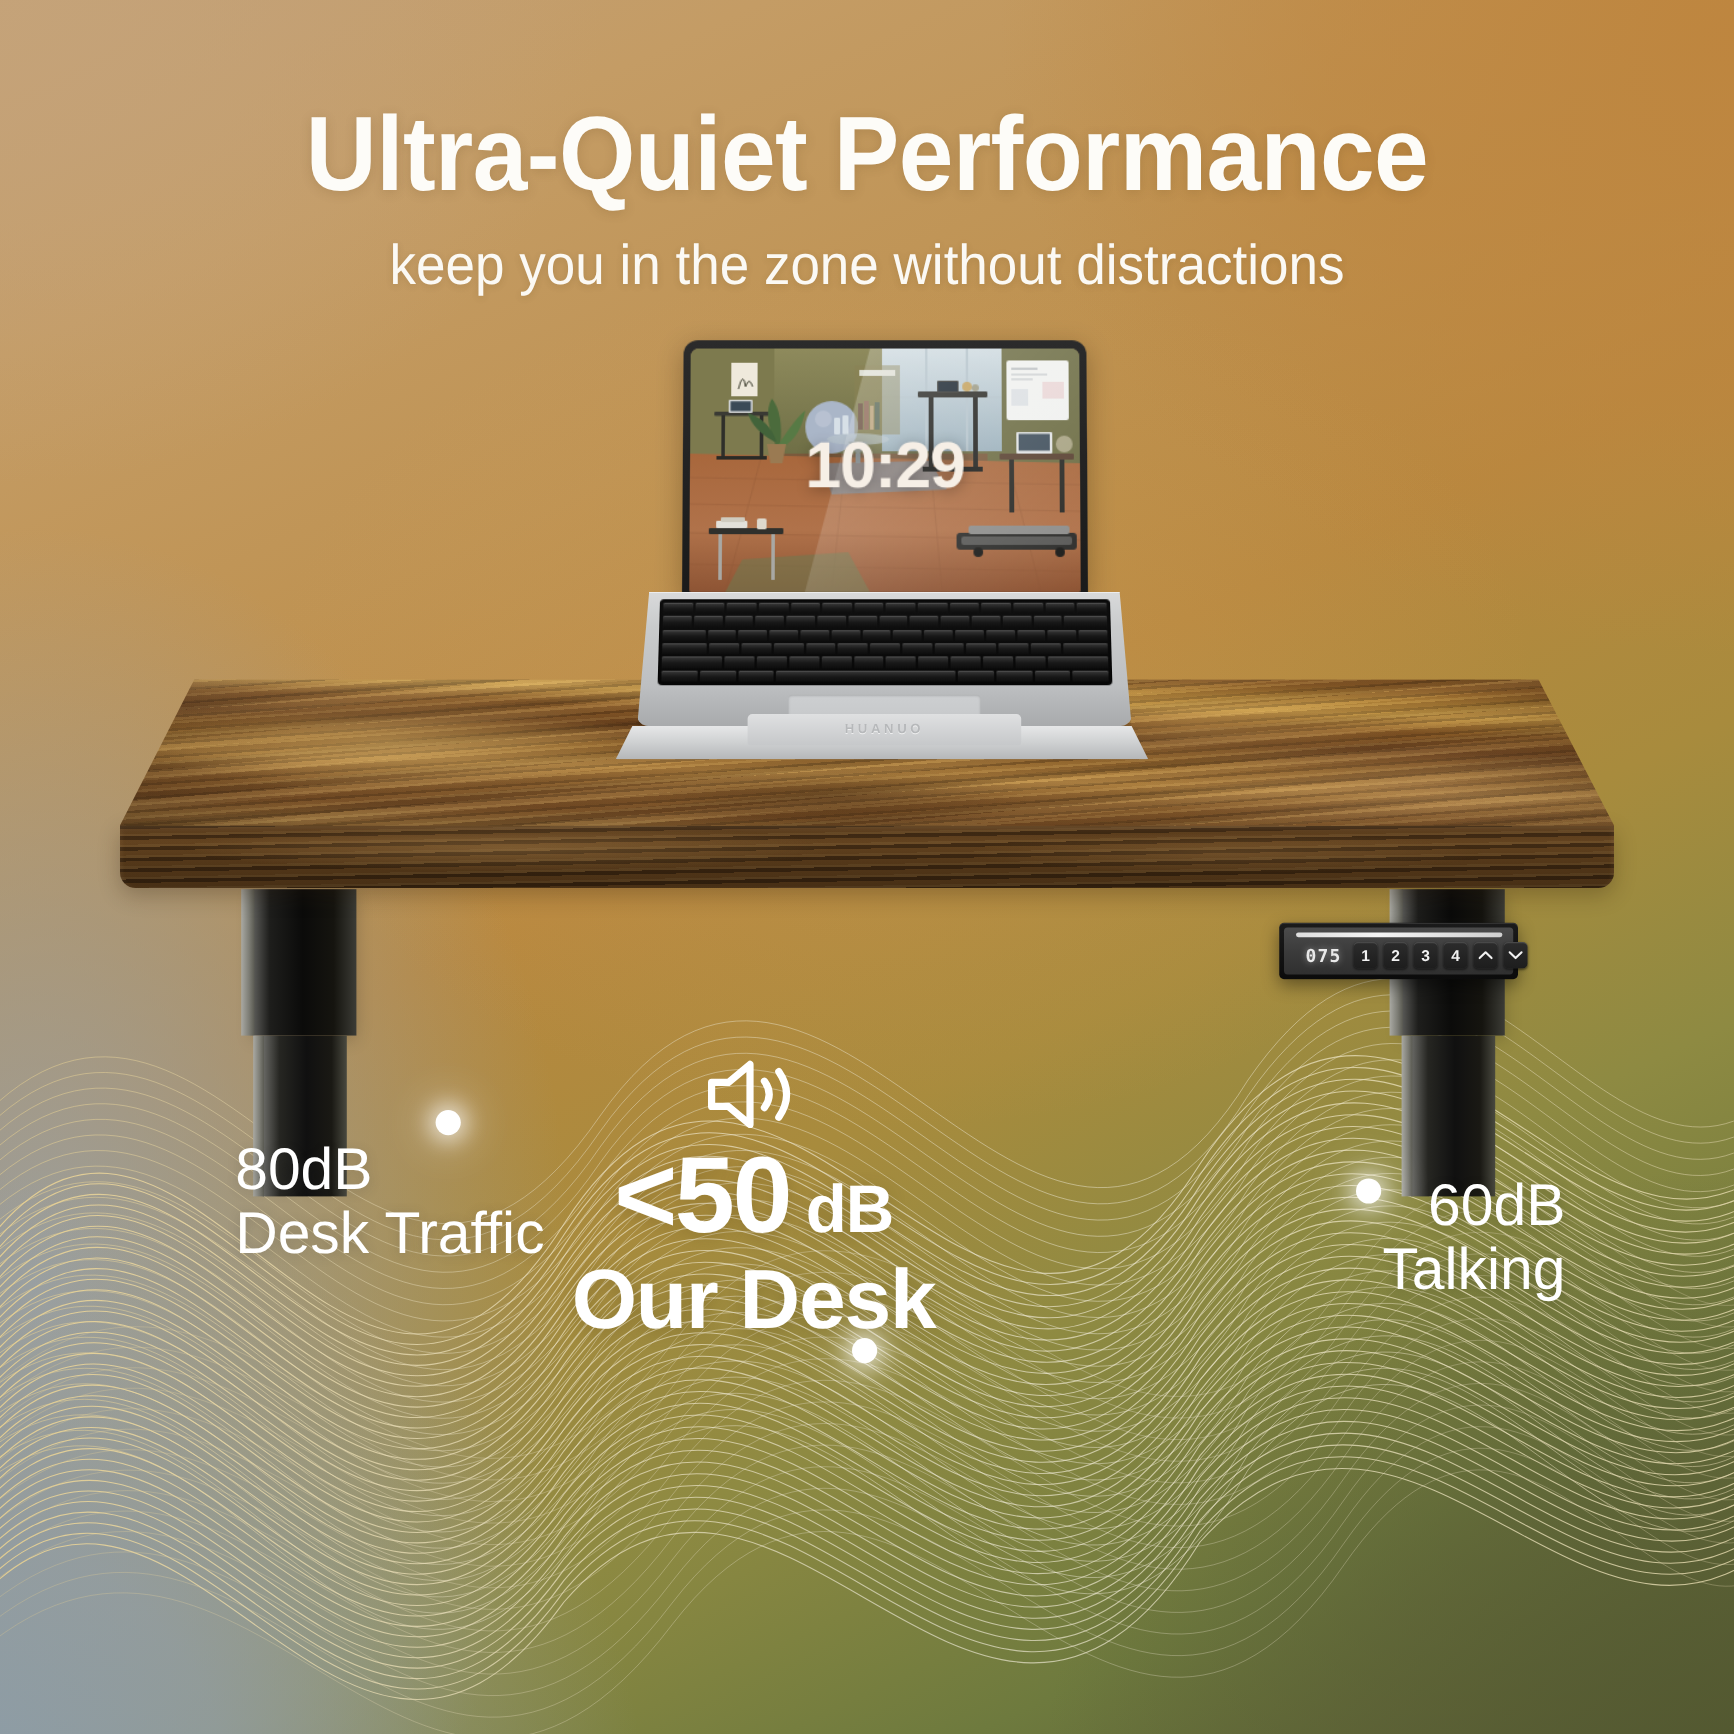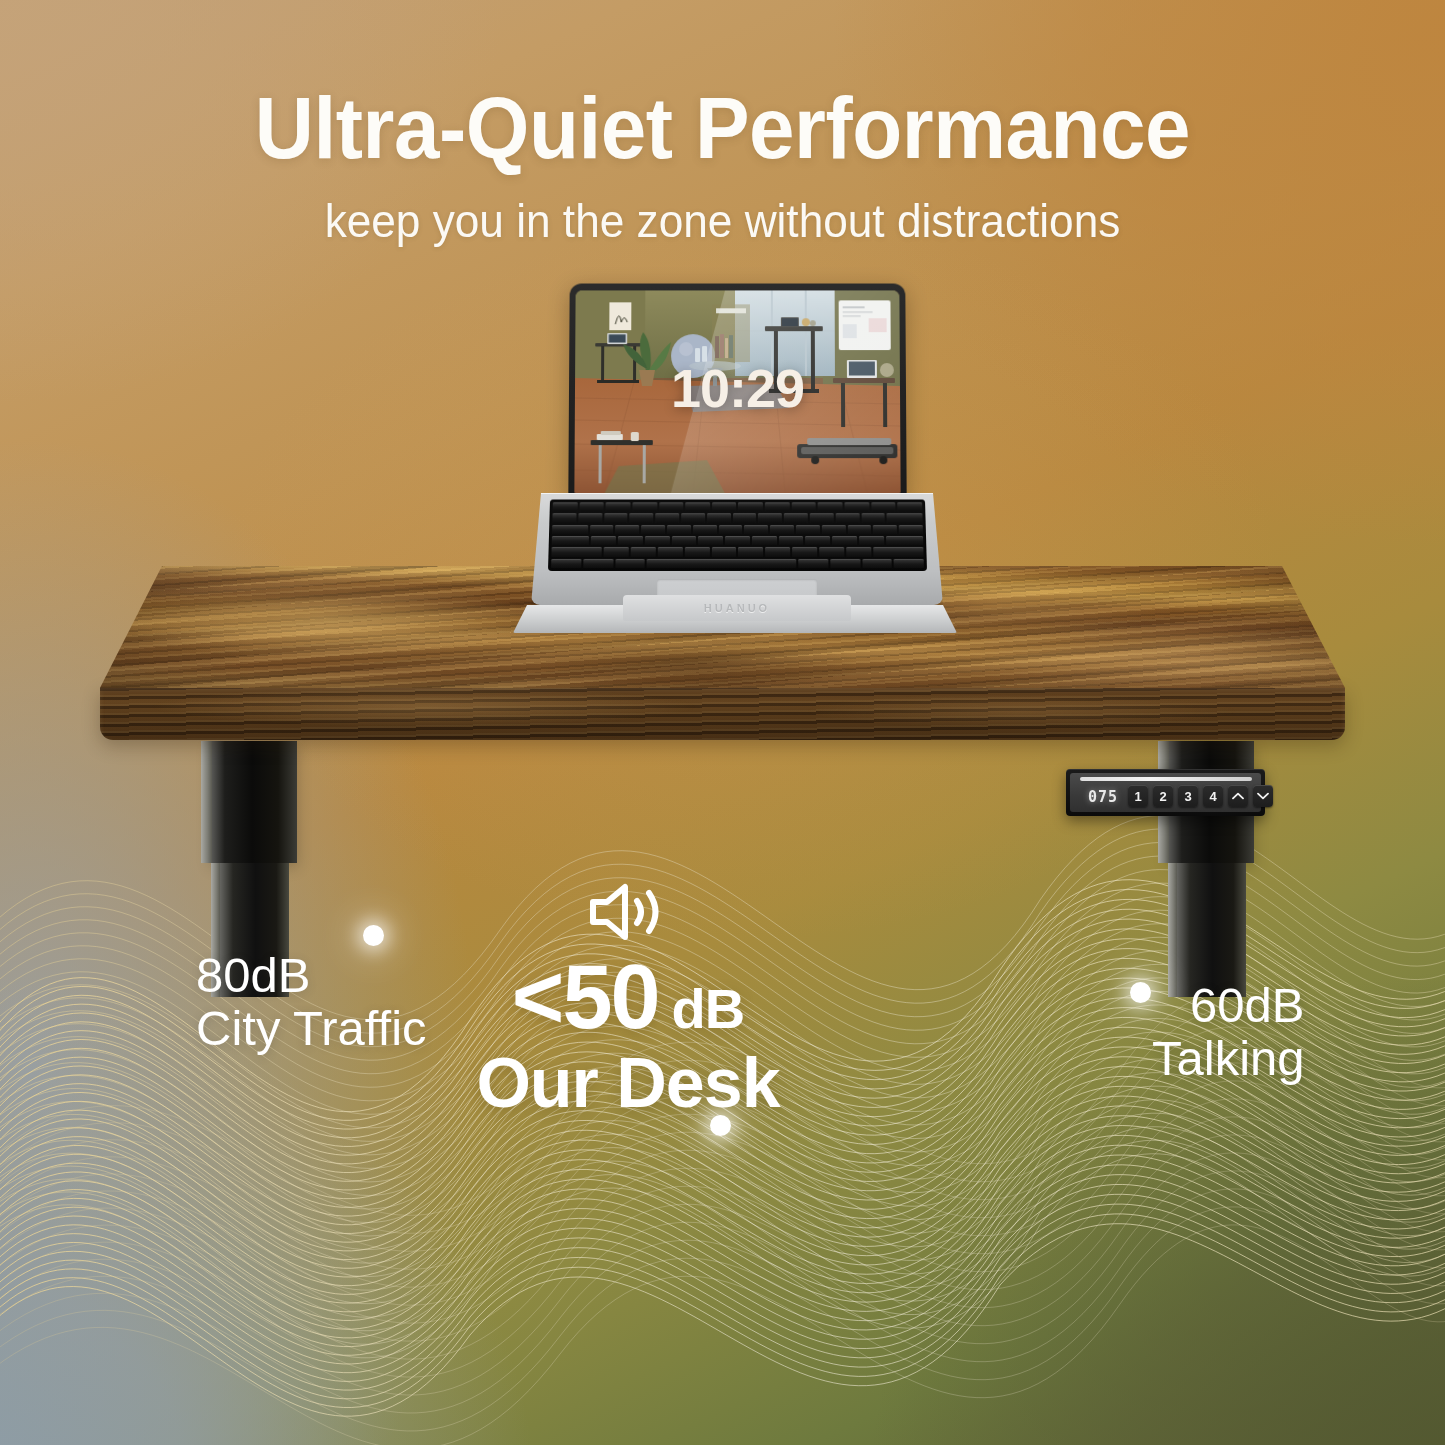--- a/index.html
+++ b/index.html
@@ -694,21 +694,21 @@
       <span class="brand">HUANUO</span>
     </div>
   </div>
 
   <div class="dot d1"></div>
   <div class="dot d2"></div>
   <div class="dot d3"></div>
 
   <div class="callout callout-left">
     <div class="big">80dB</div>
-    <div class="sub">City Traffic</div>
+    <div class="sub">Desk Traffic</div>
   </div>
 
   <div class="callout callout-center">
     <div class="spk">
       <svg width="86" height="64" viewBox="0 0 86 64" xmlns="http://www.w3.org/2000/svg">
         <path d="M8 22 H22 L40 7 V57 L22 42 H8 Z" fill="none" stroke="#ffffff" stroke-width="6" stroke-linejoin="round" stroke-linecap="round"></path>
         <path d="M52 21 Q60 32 52 43" fill="none" stroke="#ffffff" stroke-width="6" stroke-linecap="round"></path>
         <path d="M64 13 Q77 32 64 51" fill="none" stroke="#ffffff" stroke-width="6" stroke-linecap="round"></path>
       </svg>
     </div>

